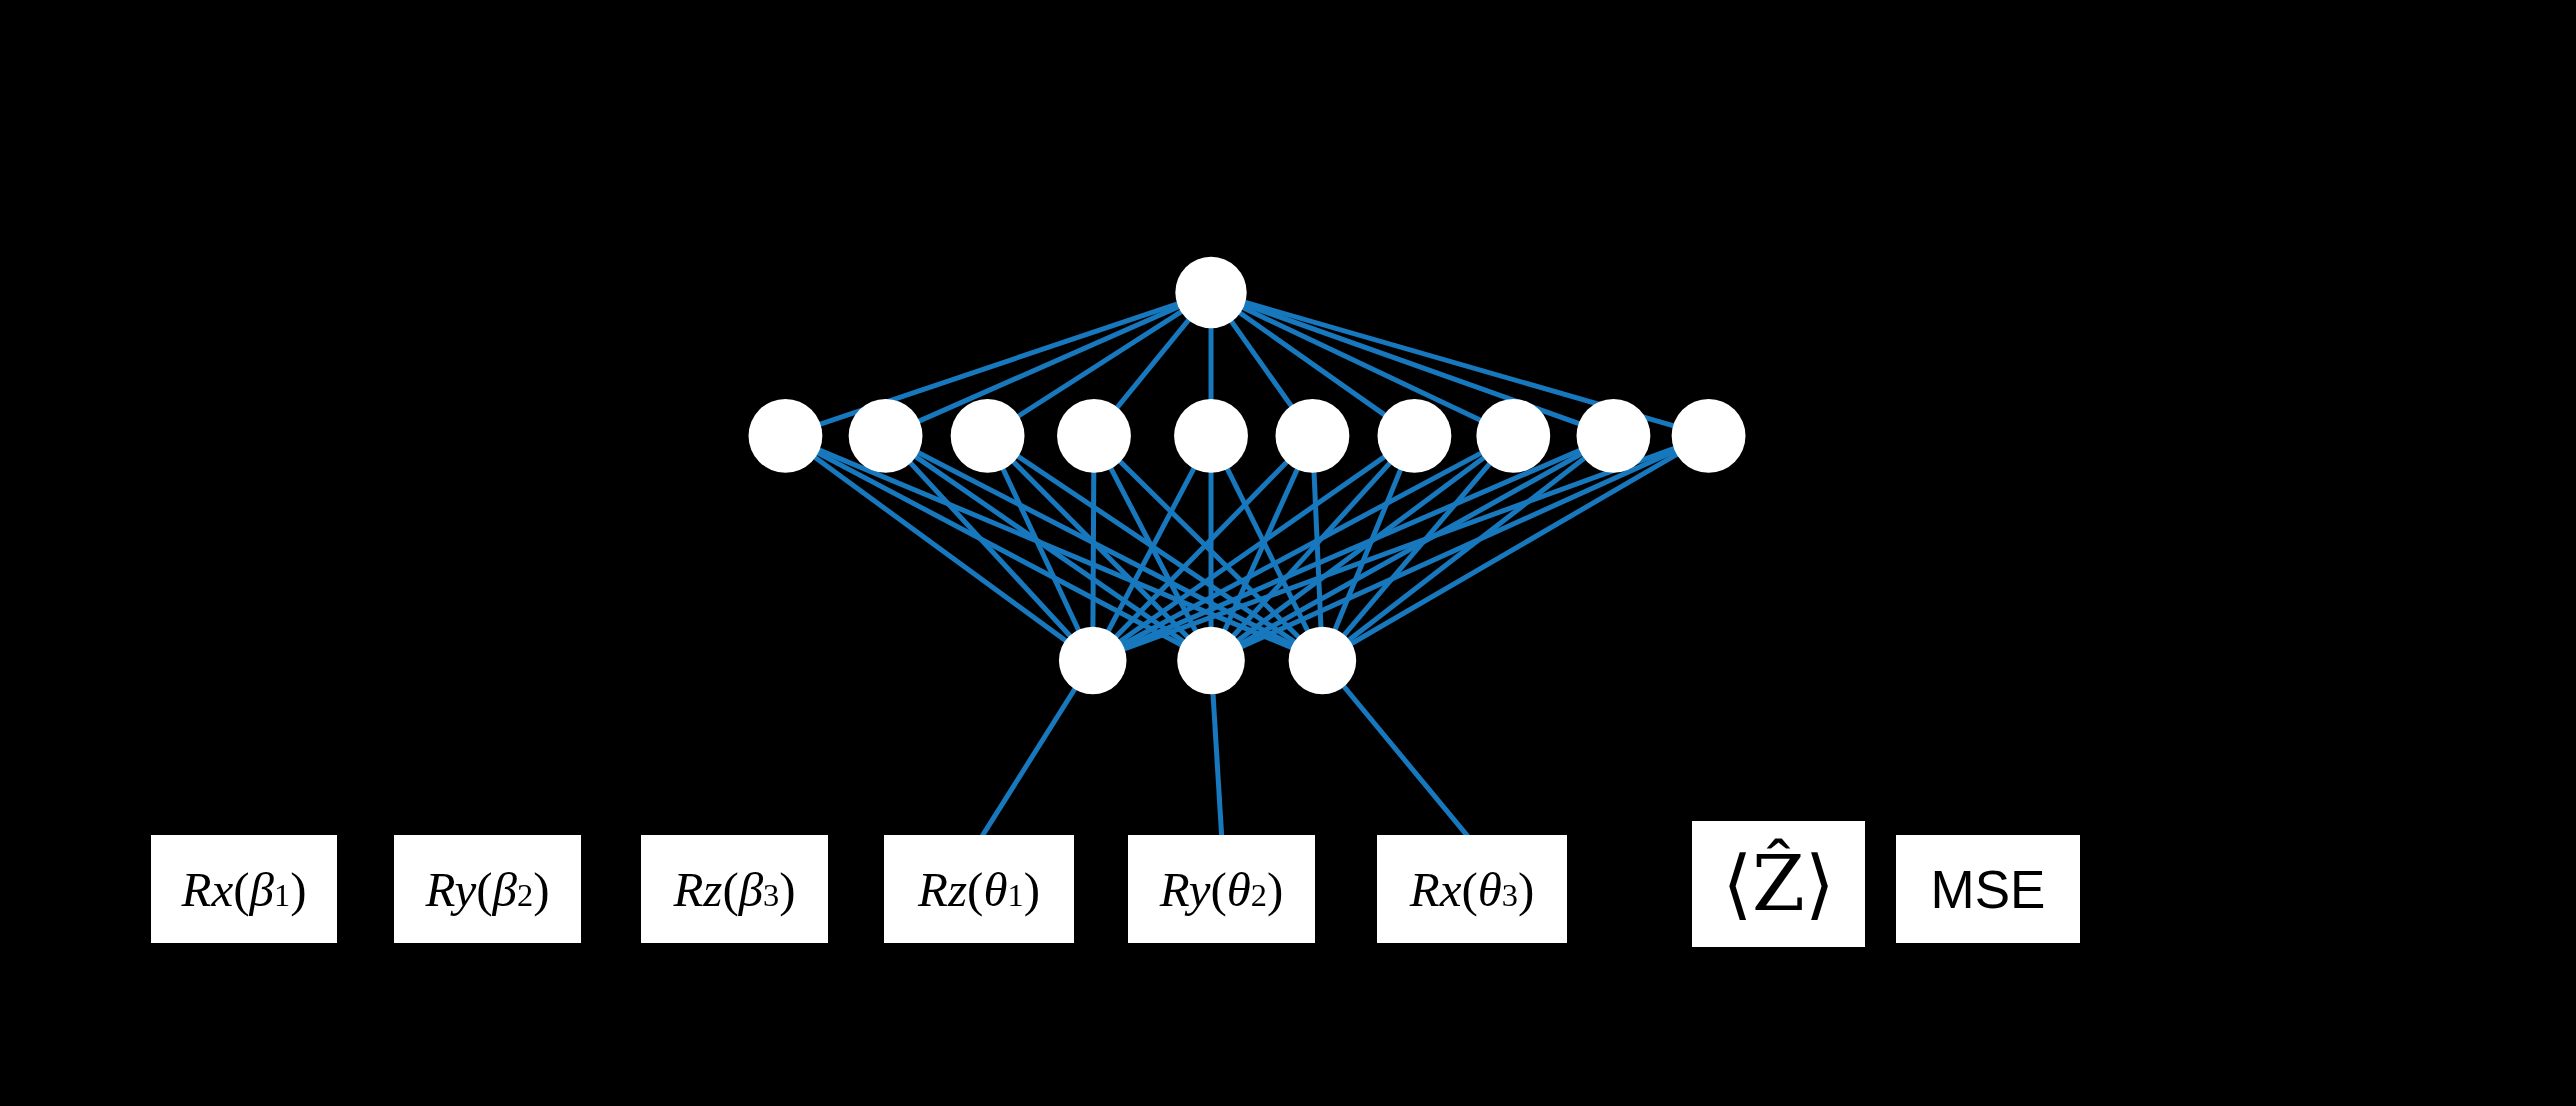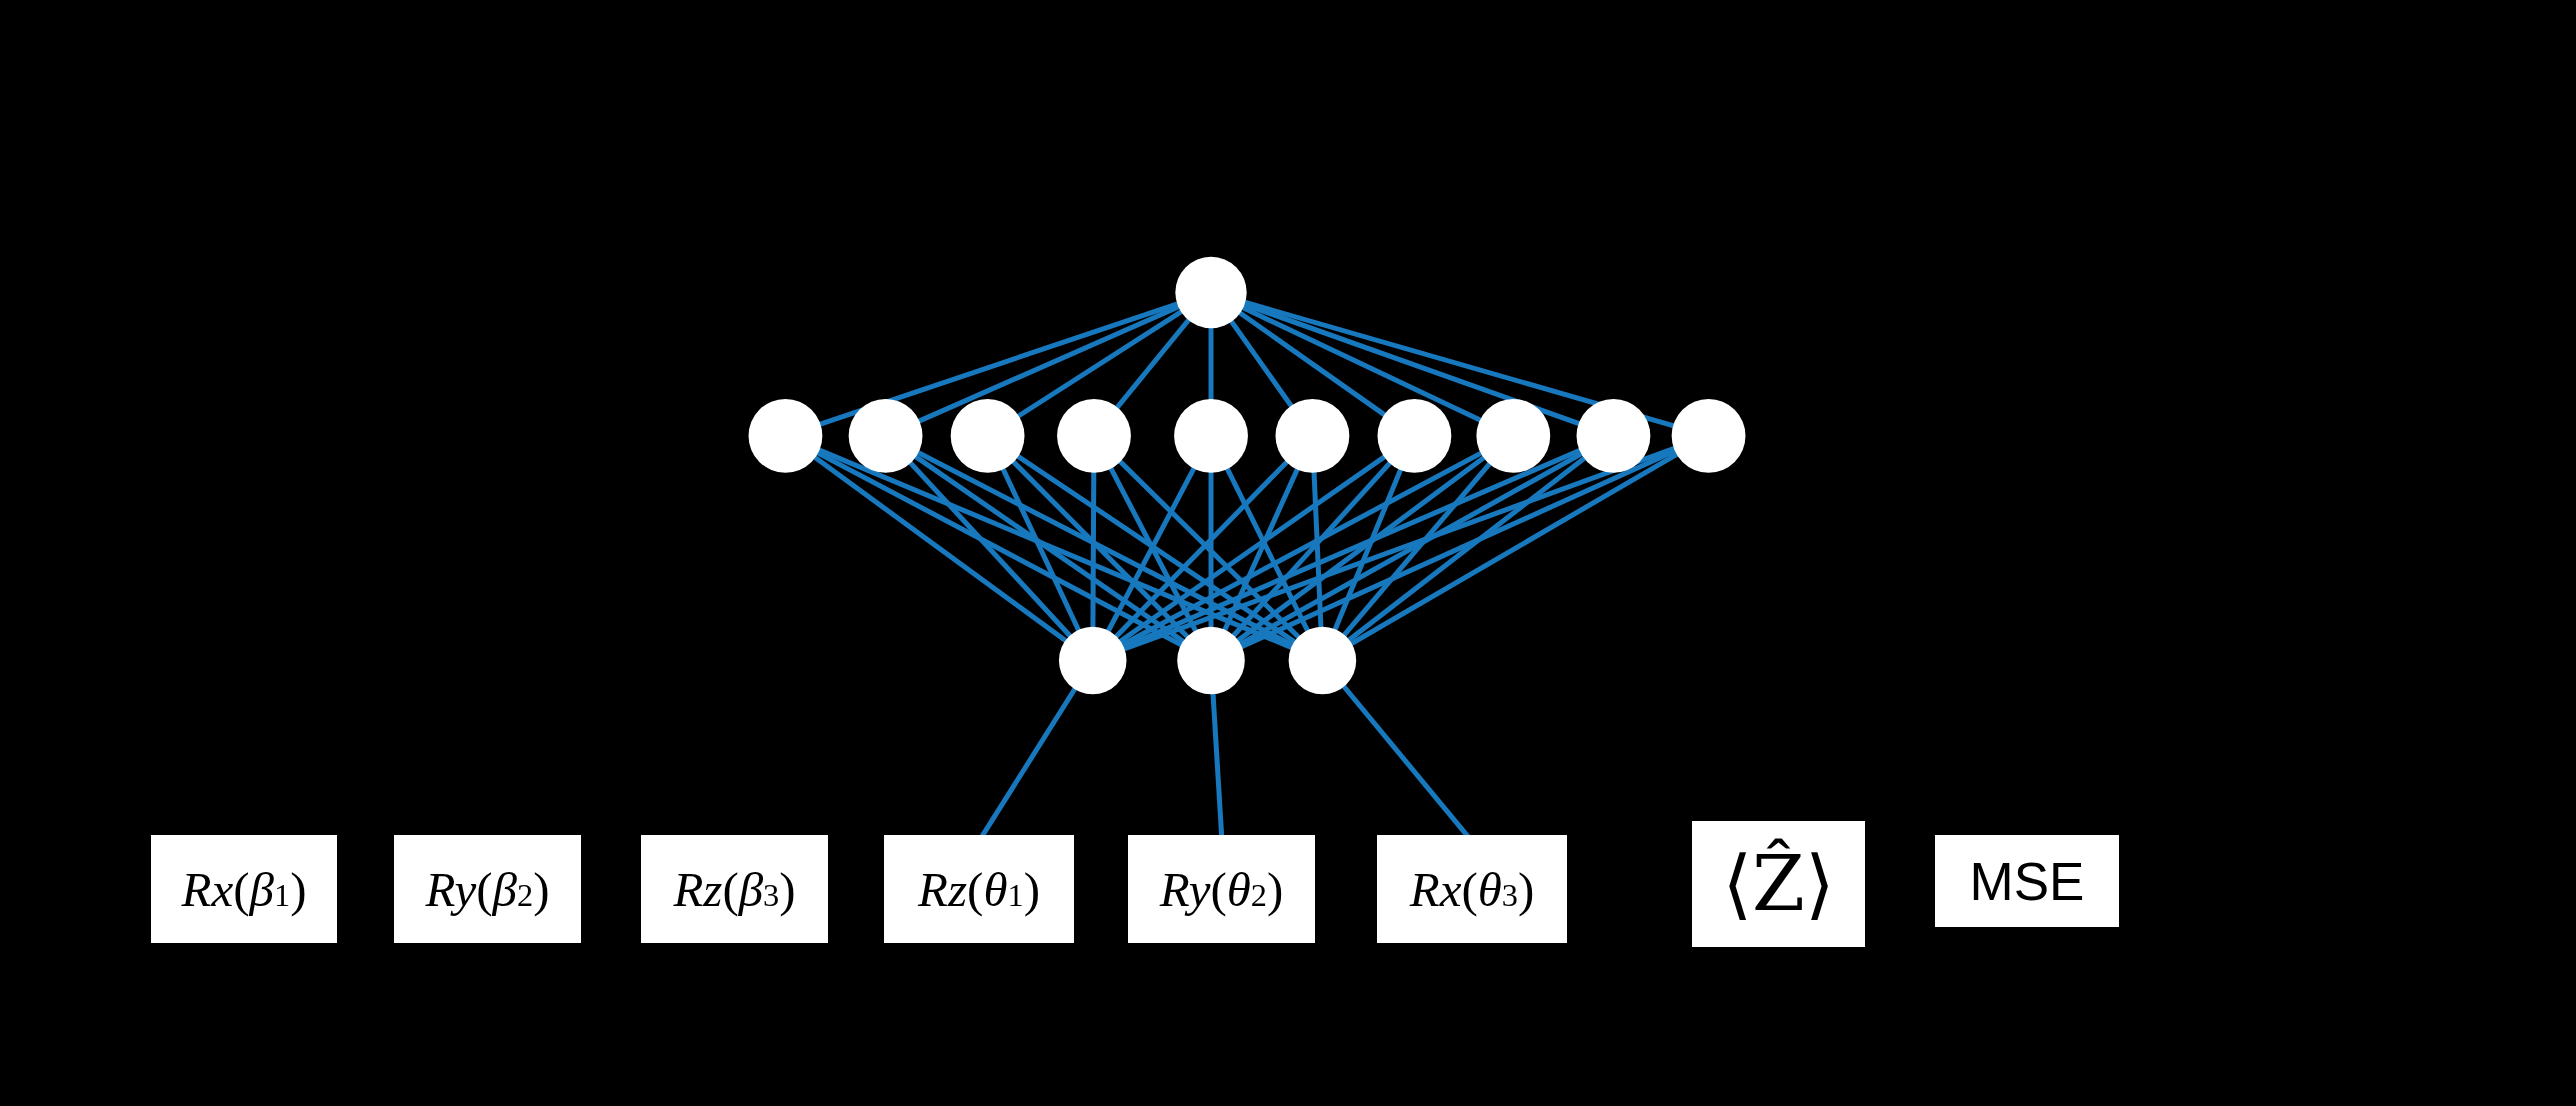--- a/index.html
+++ b/index.html
@@ -154,18 +154,18 @@
       <div class="gate-box math" style="left: 1377px; top: 835px; width: 190px; height: 108px;">
         <span class="it">Rx</span>
         <span>(</span>
         <span class="it">θ</span>
         <sub>3</sub>
         <span>)</span>
       </div>
       <div class="gate-box serif-large" style="left: 1692px; top: 821px; width: 173px; height: 126px;">
         <span>⟨Ẑ⟩</span>
       </div>
-      <div class="gate-box sans" style="left: 1935px; top: 835px; width: 184px; height: 92px;">
+      <div class="gate-box sans" style="left: 1896px; top: 835px; width: 184px; height: 108px;">
         <span>MSE</span>
       </div>
     </div>
 </div>
 
 
 </body></html>

